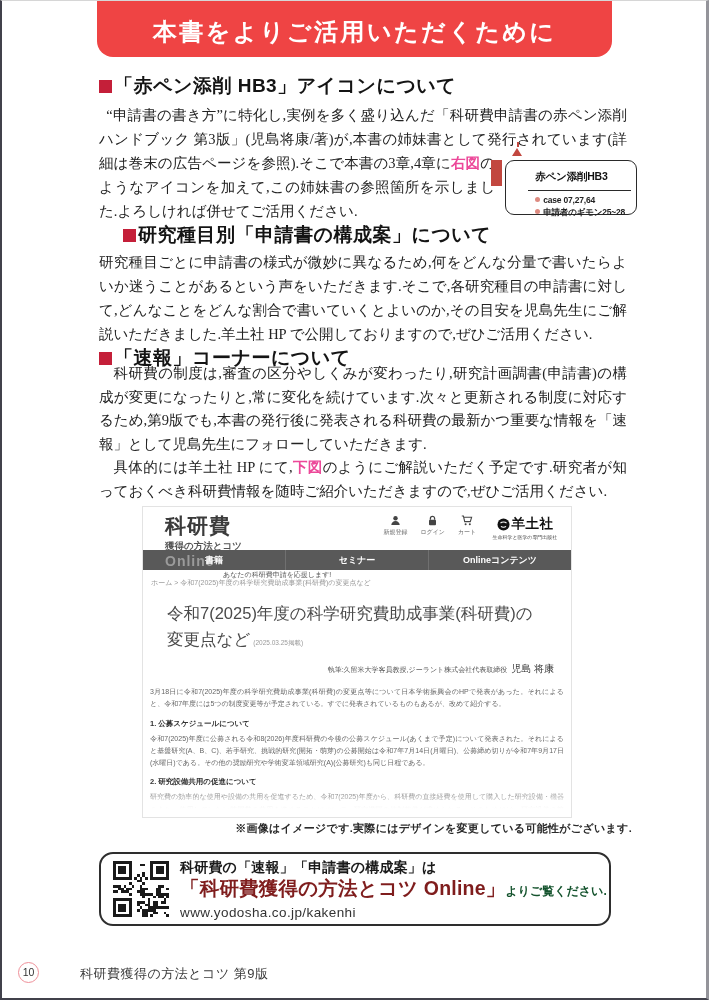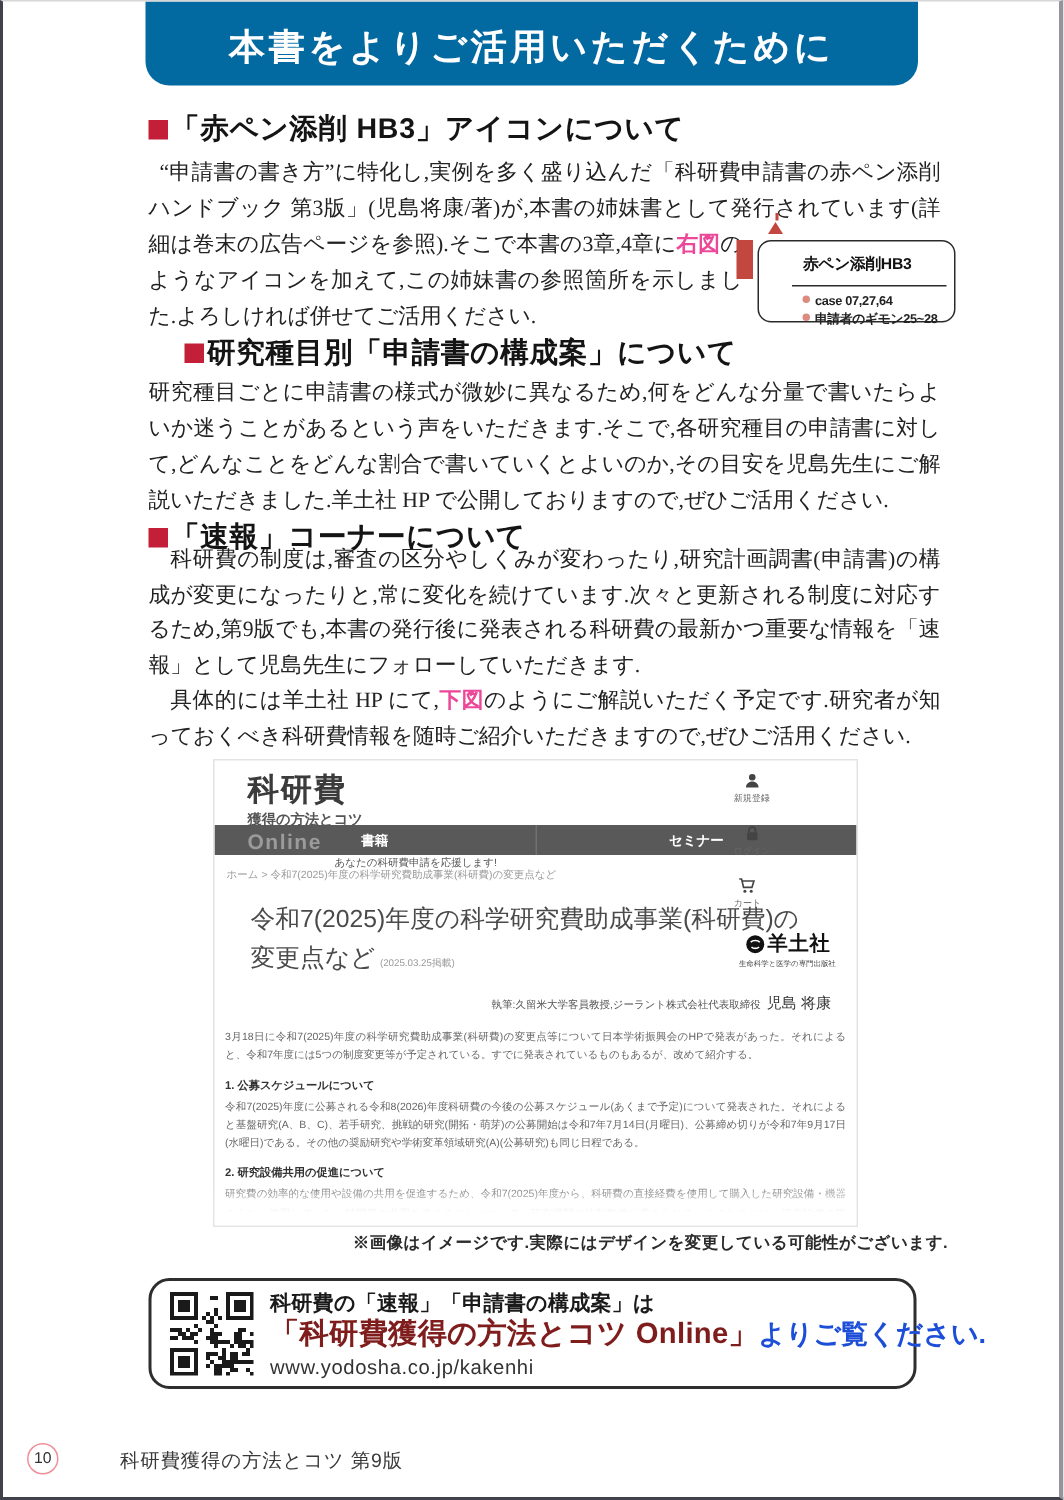--- a/index.html
+++ b/index.html
@@ -2,21 +2,21 @@
 <html><head>
 <meta charset="utf-8">
 <style>
   html,body{margin:0;padding:0;background:#fff;}
   .page{position:relative;width:709px;height:1000px;background:#fff;overflow:hidden;
         font-family:"Liberation Sans",sans-serif;box-sizing:border-box;
         border-top:1px solid #d6d6d6;border-left:2px solid #41414b;
         border-bottom:2px solid #41414b;border-right:3px solid #94949a;}
 
   
-  .banner{position:absolute;left:95px;top:0;width:515px;height:56px;background:#0369a1;
+  .banner{position:absolute;left:95px;top:0;width:515px;height:56px;background:#ef4444;
           border-radius:0 0 16px 16px;color:#fff;text-align:center;line-height:62px;
           font-size:24px;font-weight:bold;letter-spacing:2.5px;}
 
   
   .sec-h{position:absolute;left:97px;font-size:19px;font-weight:bold;color:#141414;
          letter-spacing:.5px;white-space:nowrap;}
   .sq{display:inline-block;width:13px;height:13px;background:#c41f39;margin-right:2px;
       transform:translateY(1px);}
 
   
@@ -48,21 +48,21 @@
   
   .webshot{position:absolute;left:140px;top:505px;width:430px;height:312px;background:#fff;
            border:1px solid #e3e3e3;box-sizing:border-box;overflow:hidden;}
   .ws-header{height:38px;display:flex;justify-content:space-between;align-items:flex-start;
              padding:5px 10px 0 18px;}
   .ws-logo-row{display:flex;align-items:baseline;flex-direction:column;}
   .ws-logo-main{font-size:21px;font-weight:bold;color:#3b3b3b;letter-spacing:1px;}
   .ws-logo-mid{font-size:9.5px;font-weight:bold;color:#555;margin-left:4px;}
   .ws-logo-online{font-size:14px;font-weight:bold;color:#9b9b9b;margin-left:4px;letter-spacing:1px;}
   .ws-logo-tagline{font-size:7px;color:#555;margin-left:62px;margin-top:1px;}
-  .ws-account{display:flex;align-items:flex-start;gap:13px;padding-top:3px;flex-direction:column;}
+  .ws-account{display:flex;align-items:flex-start;gap:13px;padding-top:3px;}
   .ws-acc-item{display:flex;flex-direction:column;align-items:center;}
   .ws-acc-item svg{display:block;}
   .ws-acc-label{font-size:6px;color:#666;margin-top:2px;white-space:nowrap;}
   .ws-pub{display:flex;flex-direction:column;align-items:center;}
   .ws-pub-row{display:flex;align-items:center;}
   .ws-pub-name{font-size:13.5px;font-weight:bold;color:#111;margin-left:2px;letter-spacing:.5px;}
   .ws-pub-tagline{font-size:5.5px;color:#444;margin-top:1px;white-space:nowrap;transform:scale(.9);}
   .ws-nav{height:20px;background:#595959;display:flex;}
   .ws-nav-item{flex:1;color:#fff;font-size:9px;font-weight:bold;text-align:center;
                line-height:20px;border-left:1px solid #707070;}
@@ -86,21 +86,21 @@
 
   
   .promo{position:absolute;left:97px;top:851px;width:512px;height:74px;box-sizing:border-box;
          border:2.5px solid #2e2e2e;border-radius:14px;display:flex;align-items:center;
          padding:0 12px;gap:11px;background:#fff;}
   .qr{width:56px;height:56px;flex:0 0 auto;}
   .promo-lines{display:flex;flex-direction:column;justify-content:center;}
   .promo-l1{font-size:14px;font-weight:bold;color:#1a1a1a;line-height:18px;letter-spacing:.2px;}
   .promo-l2{line-height:25px;white-space:nowrap;}
   .promo-l2-red{font-size:19.5px;font-weight:bold;color:#7f1d1d;letter-spacing:.2px;}
-  .promo-l2-rest{font-size:18px;font-weight:bold;color:#1d4ed8;}
+  .promo-l2-rest{font-size:12px;font-weight:bold;color:#14532d;}
   .promo-url{font-size:13.5px;color:#333;line-height:17px;letter-spacing:.4px;}
 
   
   .page-num{position:absolute;left:16px;top:961px;width:21px;height:21px;box-sizing:border-box;
             border:1.5px solid #ef9099;border-radius:50%;text-align:center;line-height:18px;
             font-size:10.5px;color:#333;}
   .footer-title{position:absolute;left:78px;top:964px;font-size:13px;color:#3a3a3a;letter-spacing:.5px;}
 </style>
 </head>
 <body>
@@ -183,20 +183,21 @@
               </svg>
             <span class="ws-pub-name">羊土社</span>
           </div>
           <span class="ws-pub-tagline">生命科学と医学の専門出版社</span>
         </div>
       </div>
     </div>
     <div class="ws-nav">
       <div class="ws-nav-item">書籍</div>
       <div class="ws-nav-item">セミナー</div>
+      <div class="ws-nav-item">Onlineコンテンツ</div>
     </div>
     <div class="ws-breadcrumb">ホーム &gt; 令和7(2025)年度の科学研究費助成事業(科研費)の変更点など</div>
     <div class="ws-article">
       <h1 class="ws-title"><span>令和7(2025)年度の科学研究費助成事業(科研費)の変更点など</span><span class="ws-date">(2025.03.25掲載)</span></h1>
       <div class="ws-byline"><span>執筆:久留米大学客員教授,ジーラント株式会社代表取締役</span><span class="ws-author">児島 将康</span></div>
       <p class="ws-p">3月18日に令和7(2025)年度の科学研究費助成事業(科研費)の変更点等について日本学術振興会のHPで発表があった。それによると、令和7年度には5つの制度変更等が予定されている。すでに発表されているものもあるが、改めて紹介する。</p>
       <div class="ws-h">1. 公募スケジュールについて</div>
       <p class="ws-p" style="margin-top:4px;">令和7(2025)年度に公募される令和8(2026)年度科研費の今後の公募スケジュール(あくまで予定)について発表された。それによると基盤研究(A、B、C)、若手研究、挑戦的研究(開拓・萌芽)の公募開始は令和7年7月14日(月曜日)、公募締め切りが令和7年9月17日(水曜日)である。その他の奨励研究や学術変革領域研究(A)(公募研究)も同じ日程である。</p>
       <div class="ws-h">2. 研究設備共用の促進について</div>
       <p class="ws-p" style="margin-top:4px;"><span>研究費の効率的な使用や設備の共用を促進するため、令和7(2025)年度から、科研費の直接経費を使用して購入した研究設備・</span><span class="ws-faded">機器のうち、使用していない時間帯の共用を進めることについて、研究機関の体制整備が求められる。そのためには、研究設備の管理・共用のルールなどが定められる。</span></p>

